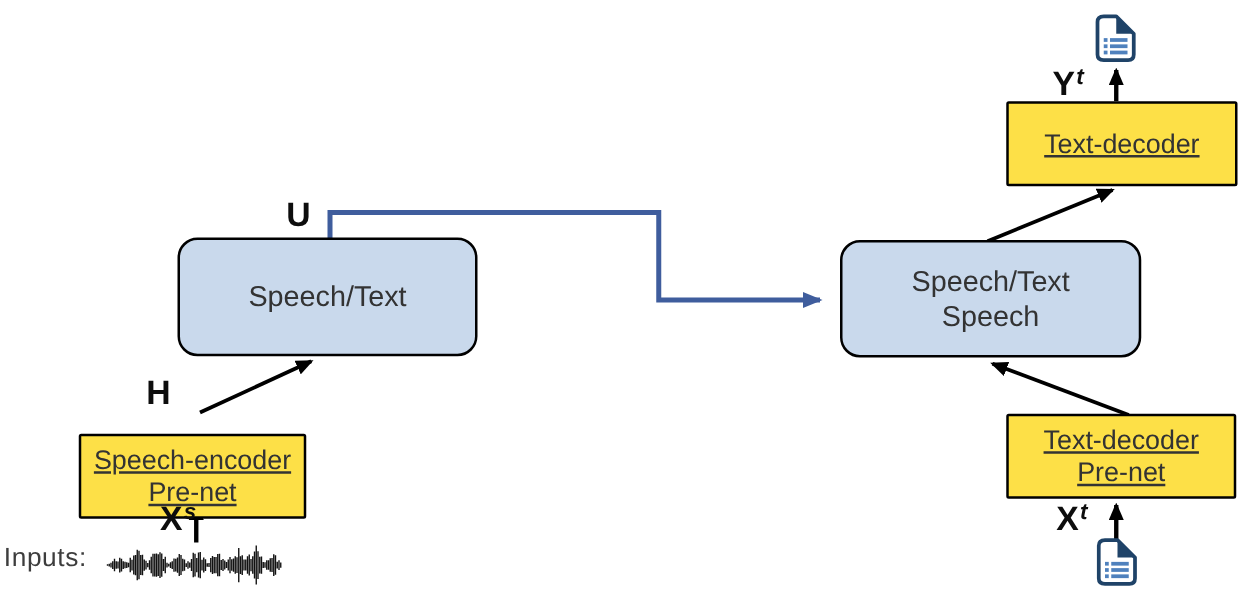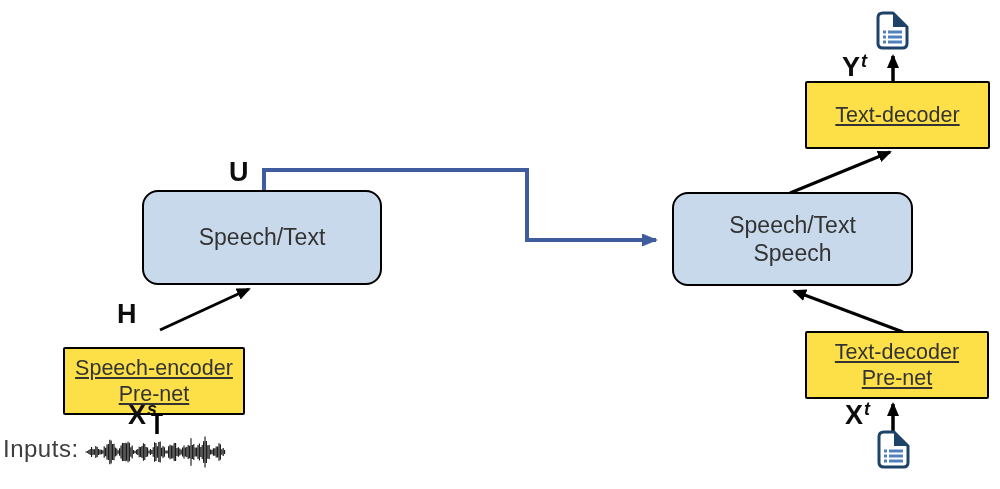--- a/index.html
+++ b/index.html
@@ -29,21 +29,21 @@
     font-size:18px; font-style:italic; font-weight:bold;
     position:relative; top:-9px; margin-left:1px;
   }
   #label-u   { left:229px; top:159px; }
   #label-h   { left:117px; top:301px; }
   #label-xs  { left:128px; top:402px; }
   #label-yt  { left:842px; top:54px;  }
   #label-xt  { left:845px; top:402px;text-align:center; }
 
   #inputs-label {
-    position:absolute; left:3px; top:435px; font-size:24px; color:#3d3d3d;
+    position:absolute; left:3px; top:435px; font-size:21px; color:#3d3d3d;
     letter-spacing:0.5px;
   }
   .doc-icon { position:absolute; }
   #doc-icon-top    { left:876px; top:11px; }
   #doc-icon-bottom { left:877px; top:430px; }
   #waveform { position:absolute; left:84px; top:430px; }
   #arrow-layer { position:absolute; left:0; top:0; pointer-events:none; }
 </style>
 </head>
 <body>

